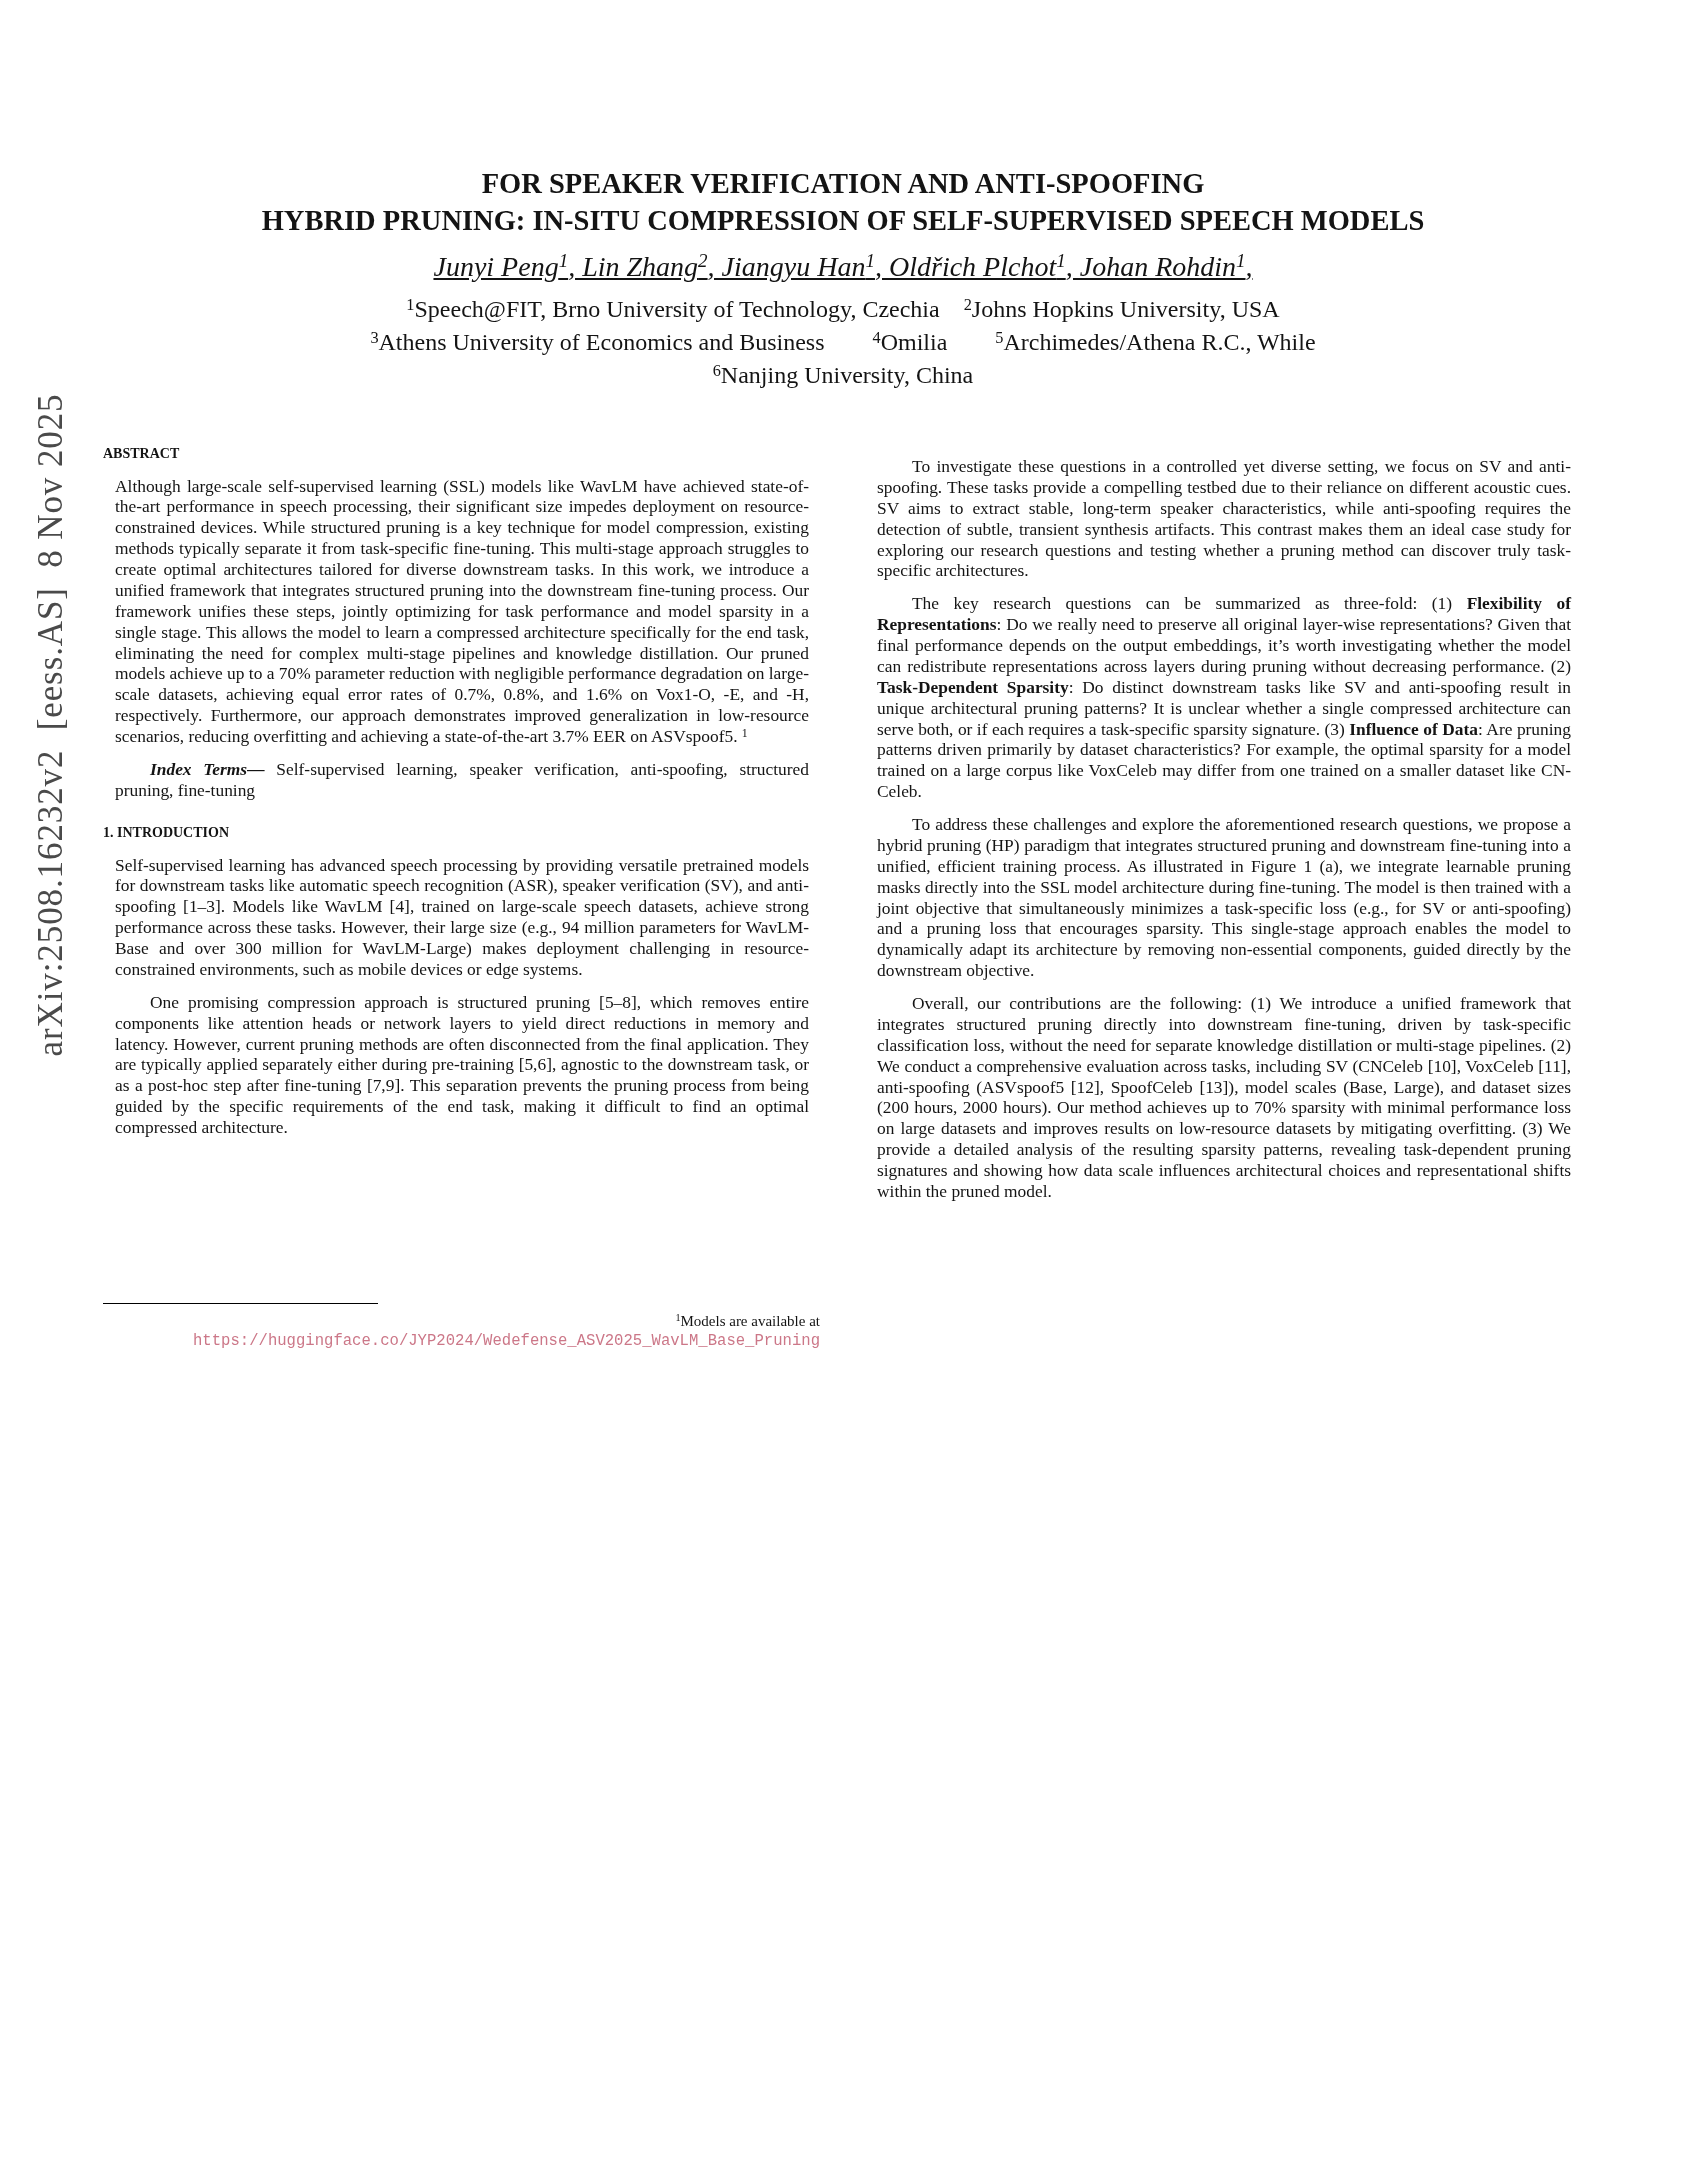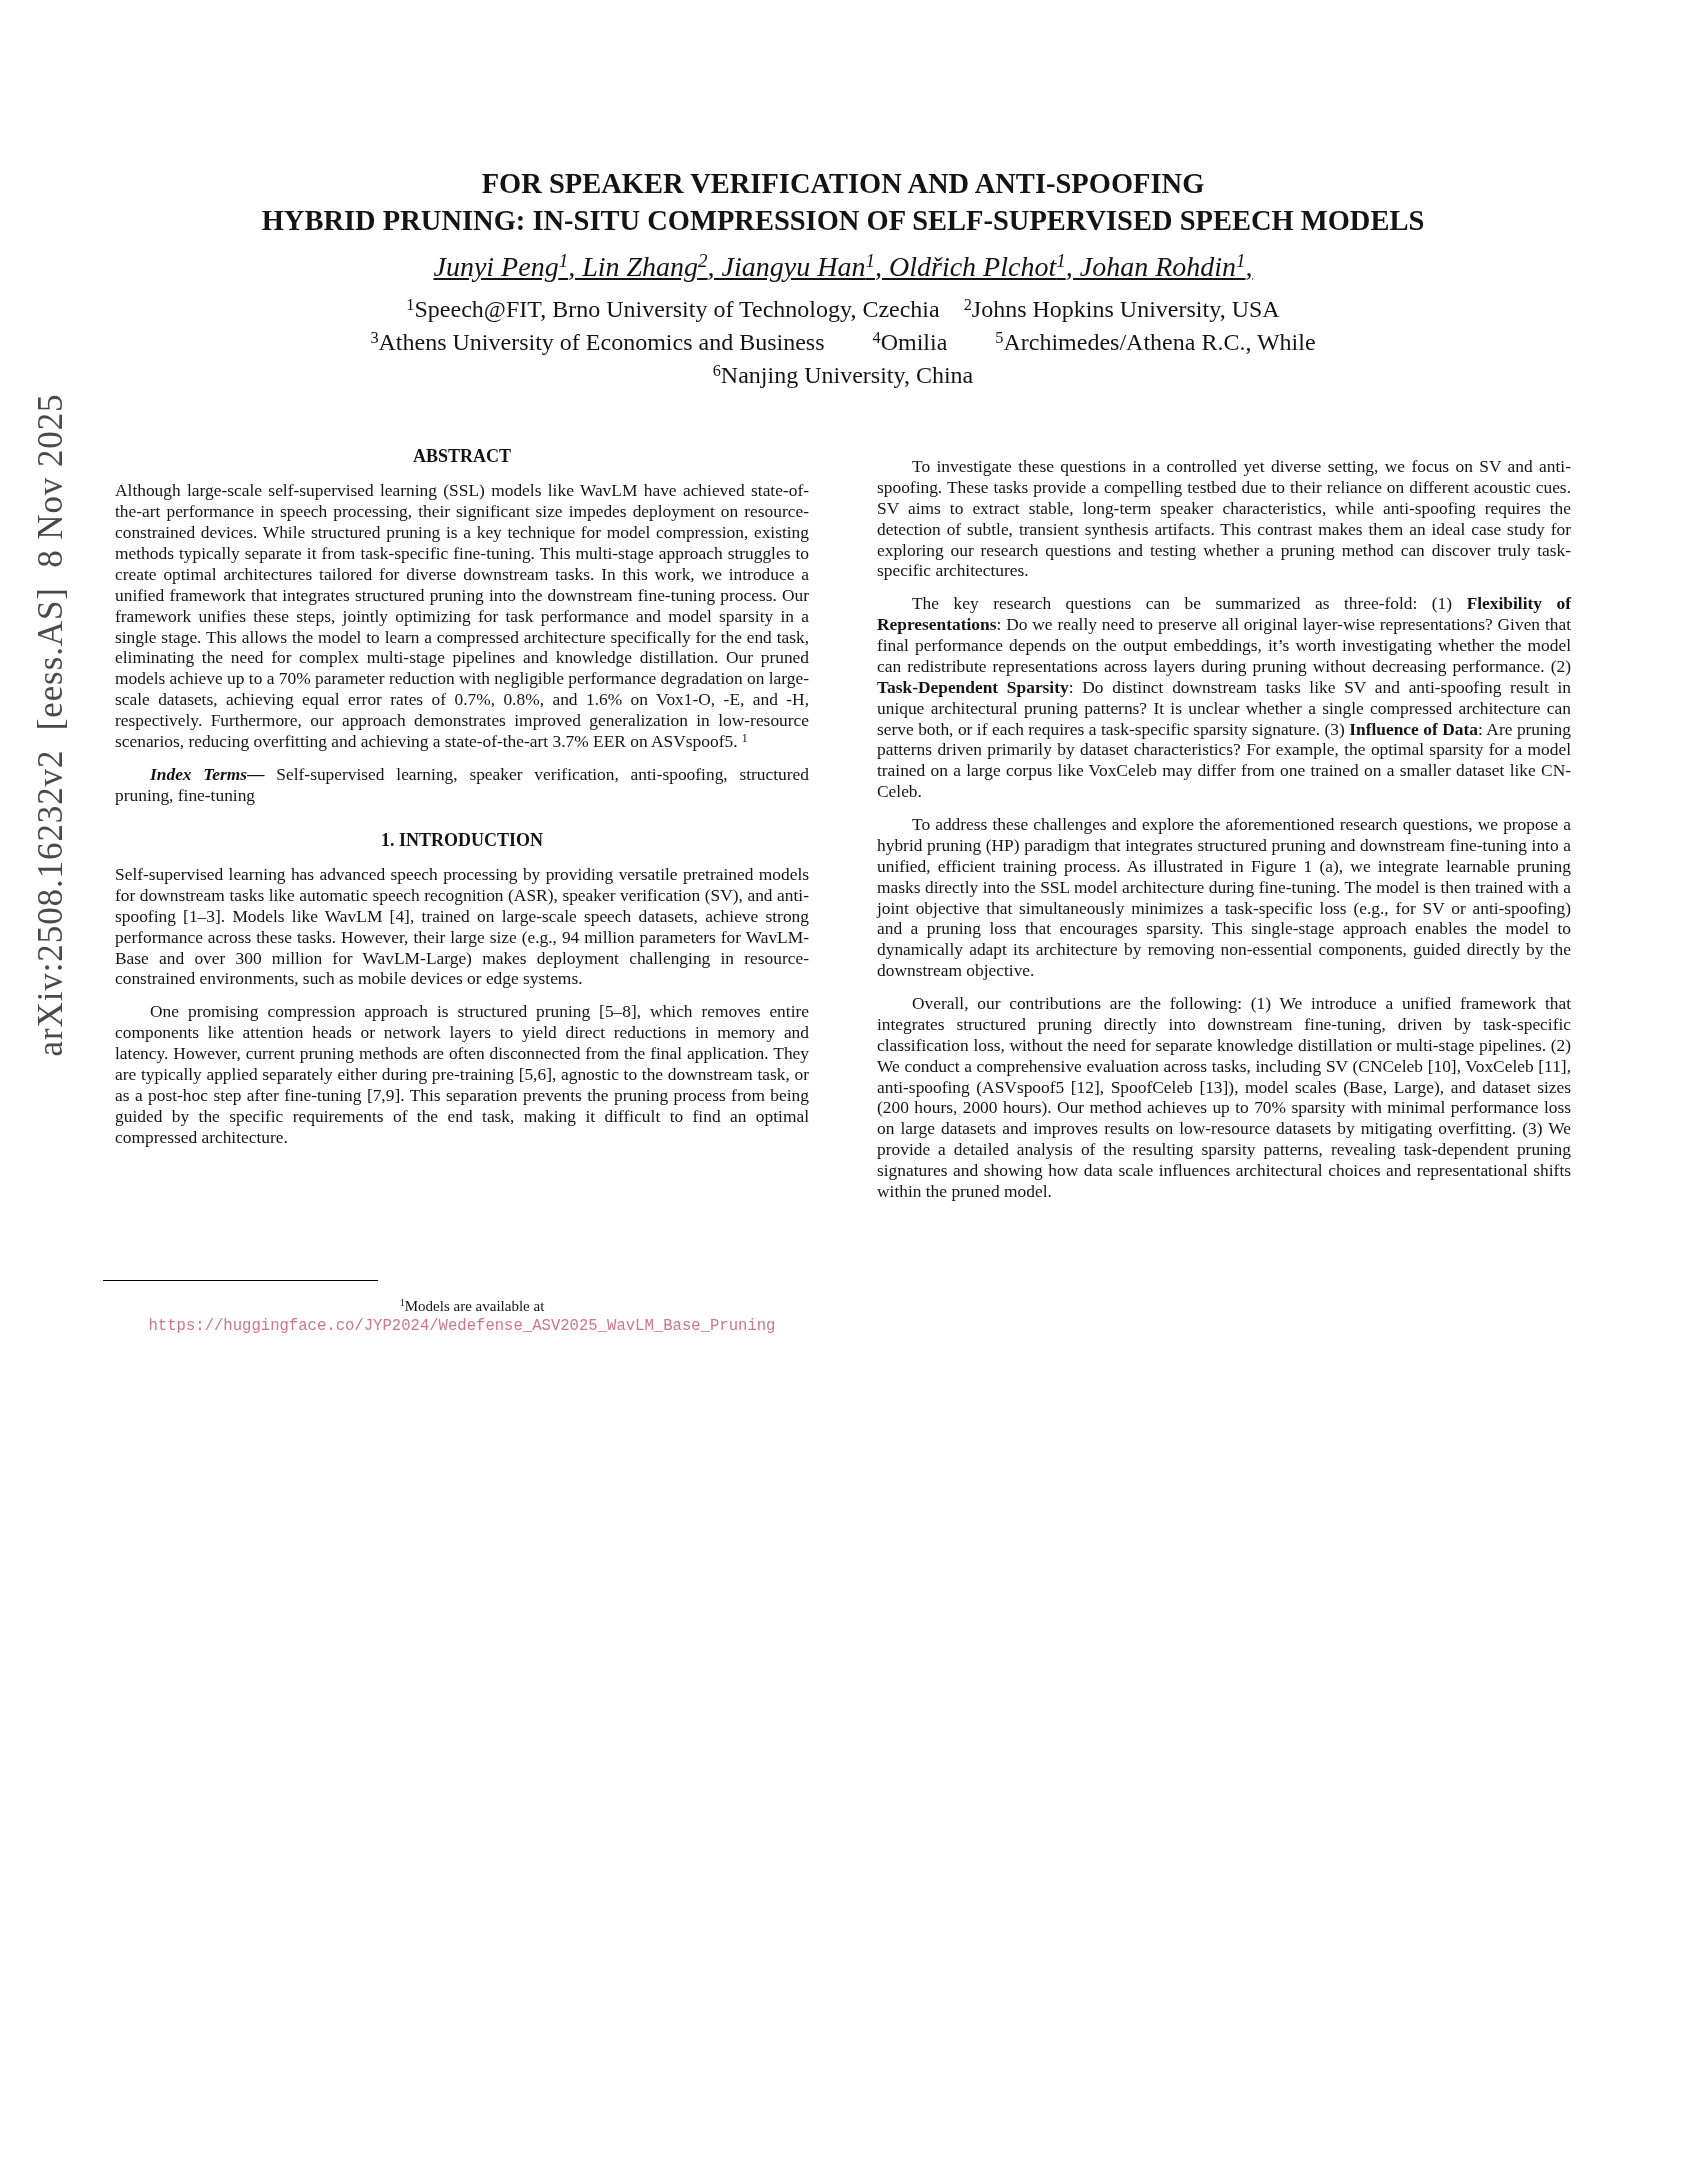--- a/index.html
+++ b/index.html
@@ -56,23 +56,22 @@
   }
   .column.left {
     left: 103px;
     height: 909px;
     display: flex;
     flex-direction: column;
   }
   .column.right { left: 865px; }
   .sec-heading {
     font-weight: bold;
-    text-align: center;
     margin: 24px 0 13px 0;
-    font-size: 18px;
+    font-size: 14px;
     font-family: Liberation Serif, serif;
   }
   .left-content .sec-heading:first-child { margin-top: 1.8px; }
   p.para { margin: 12px; text-align: justify; }
   p.para.indent { text-indent: 35px; }
   p.para.idx { margin-top: 9.2px; }
   sup {
     font-size: 68%;
     line-height: 0;
     vertical-align: baseline;
@@ -91,21 +90,21 @@
     margin-top: auto;
     font-size: 15px;
     line-height: 1.32;
   }
   .footnote-rule {
     width: 275px;
     border: 0;
     border-top: 1.8px solid #000;
     margin: 0 0 7.3px 0;
   }
-  .footnote-text { margin: 16px; text-indent: 20px; text-align: center; }
+  .footnote-text { margin: 1px; text-indent: 20px; text-align: right; }
 </style>
 </head>
 <body>
 
 <div class="page">
 
   <div class="arxiv-stamp">arXiv:2508.16232v2  [eess.AS]  8 Nov 2025</div>
 
   <div class="header">
     <div class="title-line">FOR SPEAKER VERIFICATION AND ANTI-SPOOFING</div>

